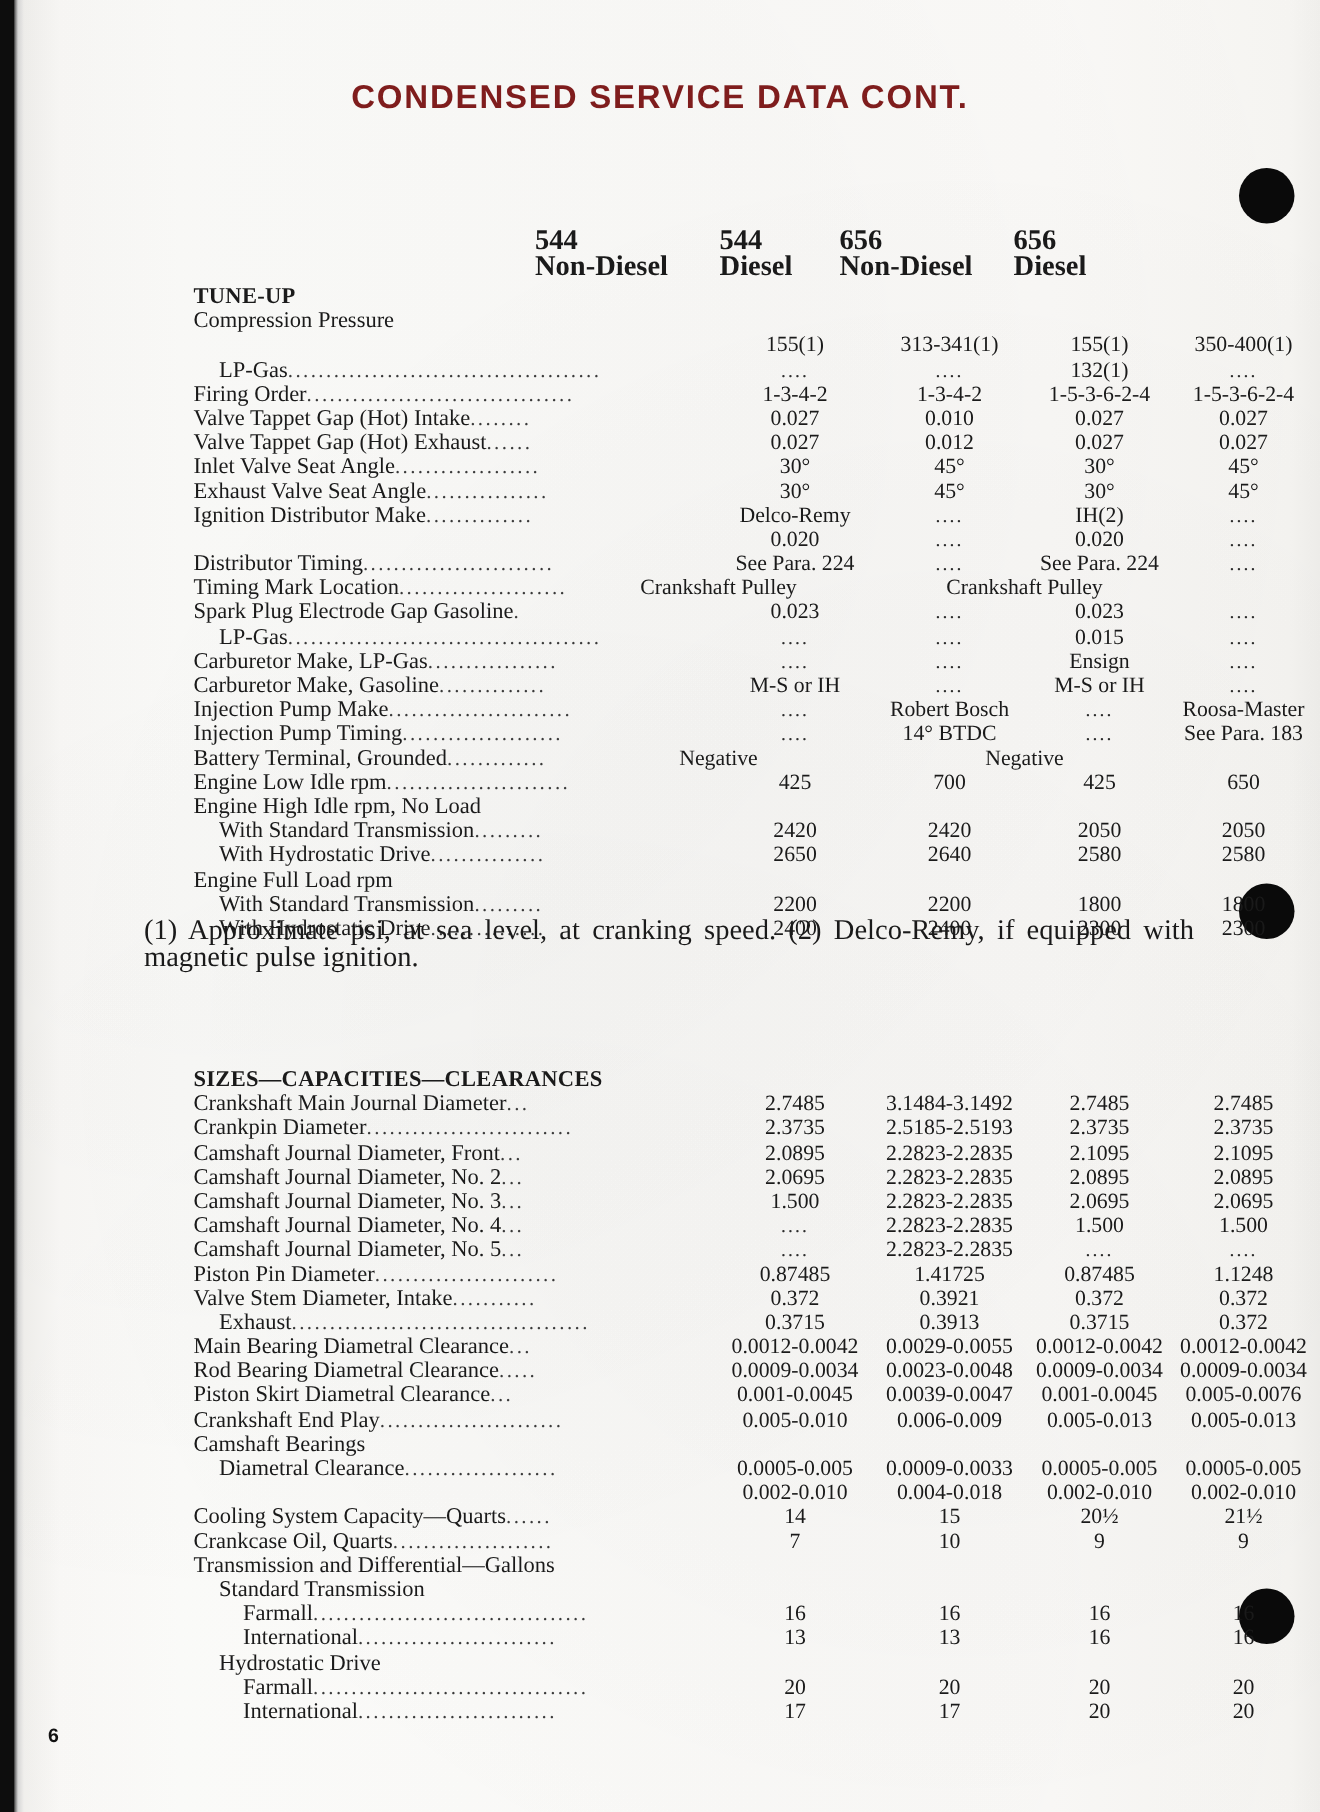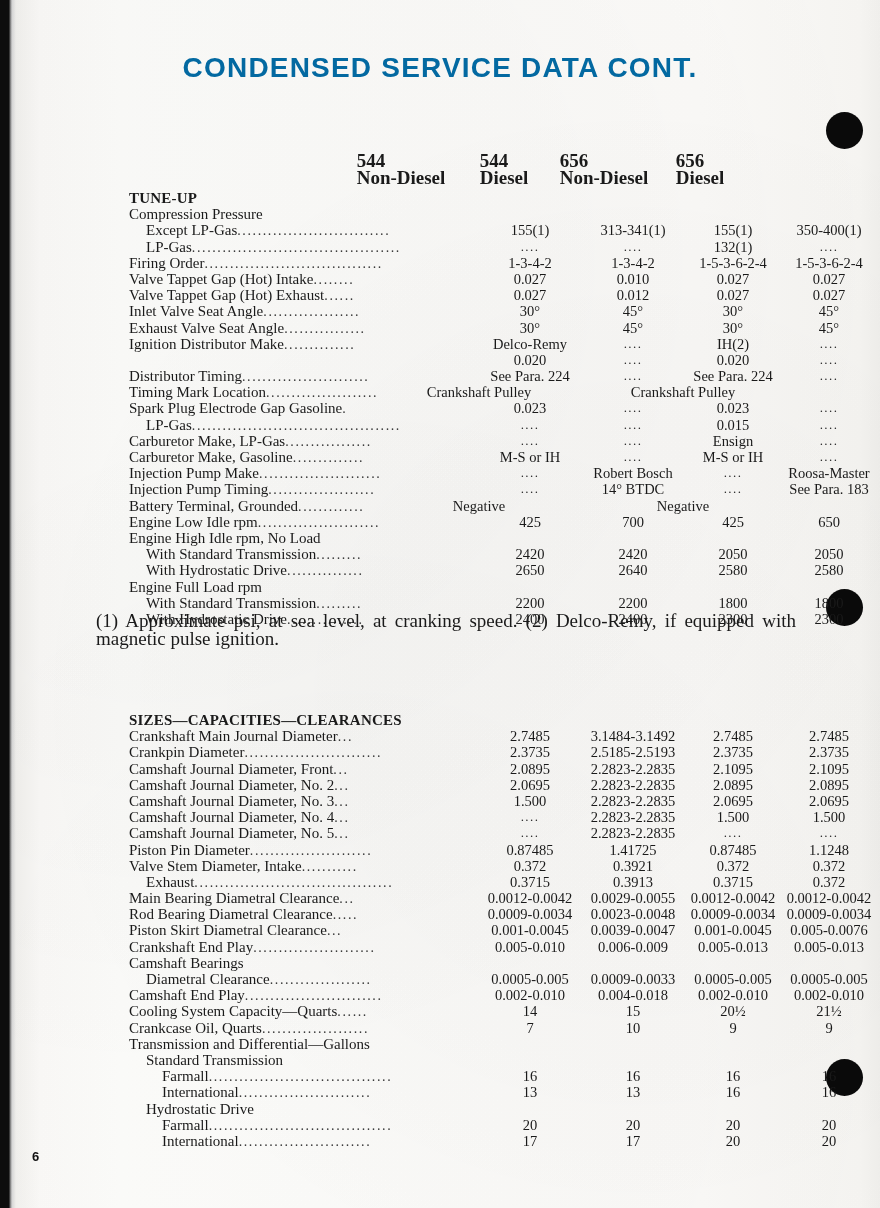--- a/index.html
+++ b/index.html
@@ -26,23 +26,23 @@
     pointer-events:none;
   }
   .content { position:absolute; inset:0; }
 
   
   .title {
     position:absolute; left:0; right:0; top:52px;
     text-align:center;
     font-family:"Liberation Sans", sans-serif;
     font-weight:bold;
-    font-size:28px;
+    font-size:22px;
     letter-spacing:1.2px;
-    color:#0369a1;
+    color:#7f1d1d;
   }
 
   
   .dot {
     position:absolute;
     width:37px; height:37px;
     border-radius:50%;
     background:#0a0a0a;
   }
   .dot.d1 { left:826px; top:112px; }
@@ -137,21 +137,20 @@
   </div>
 
   <div class="table" id="sec0" style="top:190px;">
       <div class="row">
         <div class="lbl sec">TUNE-UP</div>
       </div>
       <div class="row">
         <div class="lbl"><span>Compression Pressure</span></div>
       </div>
       <div class="row">
-        <div class="lbl ind1"><span>Except LP-Gas</span><span class="dots">..............................</span></div>
         <div class="val c1">155(1)</div>
         <div class="val c2">313-341(1)</div>
         <div class="val c3">155(1)</div>
         <div class="val" style="left: 700px;">350-400(1)</div>
       </div>
       <div class="row">
         <div class="lbl ind1"><span>LP-Gas</span><span class="dots">.........................................</span></div>
         <div class="val c1 dotsval">....</div>
         <div class="val c2 dotsval">....</div>
         <div class="val c3">132(1)</div>
@@ -415,21 +414,20 @@
         <div class="lbl"><span>Camshaft Bearings</span></div>
       </div>
       <div class="row">
         <div class="lbl ind1"><span>Diametral Clearance</span><span class="dots">....................</span></div>
         <div class="val c1">0.0005-0.005</div>
         <div class="val c2">0.0009-0.0033</div>
         <div class="val c3">0.0005-0.005</div>
         <div class="val" style="left: 700px;">0.0005-0.005</div>
       </div>
       <div class="row">
-        <div class="lbl"><span>Camshaft End Play</span><span class="dots">...........................</span></div>
         <div class="val c1">0.002-0.010</div>
         <div class="val c2">0.004-0.018</div>
         <div class="val c3">0.002-0.010</div>
         <div class="val" style="left: 700px;">0.002-0.010</div>
       </div>
       <div class="row">
         <div class="lbl"><span>Cooling System Capacity—Quarts</span><span class="dots">......</span></div>
         <div class="val c1">14</div>
         <div class="val c2">15</div>
         <div class="val c3">20½</div>

